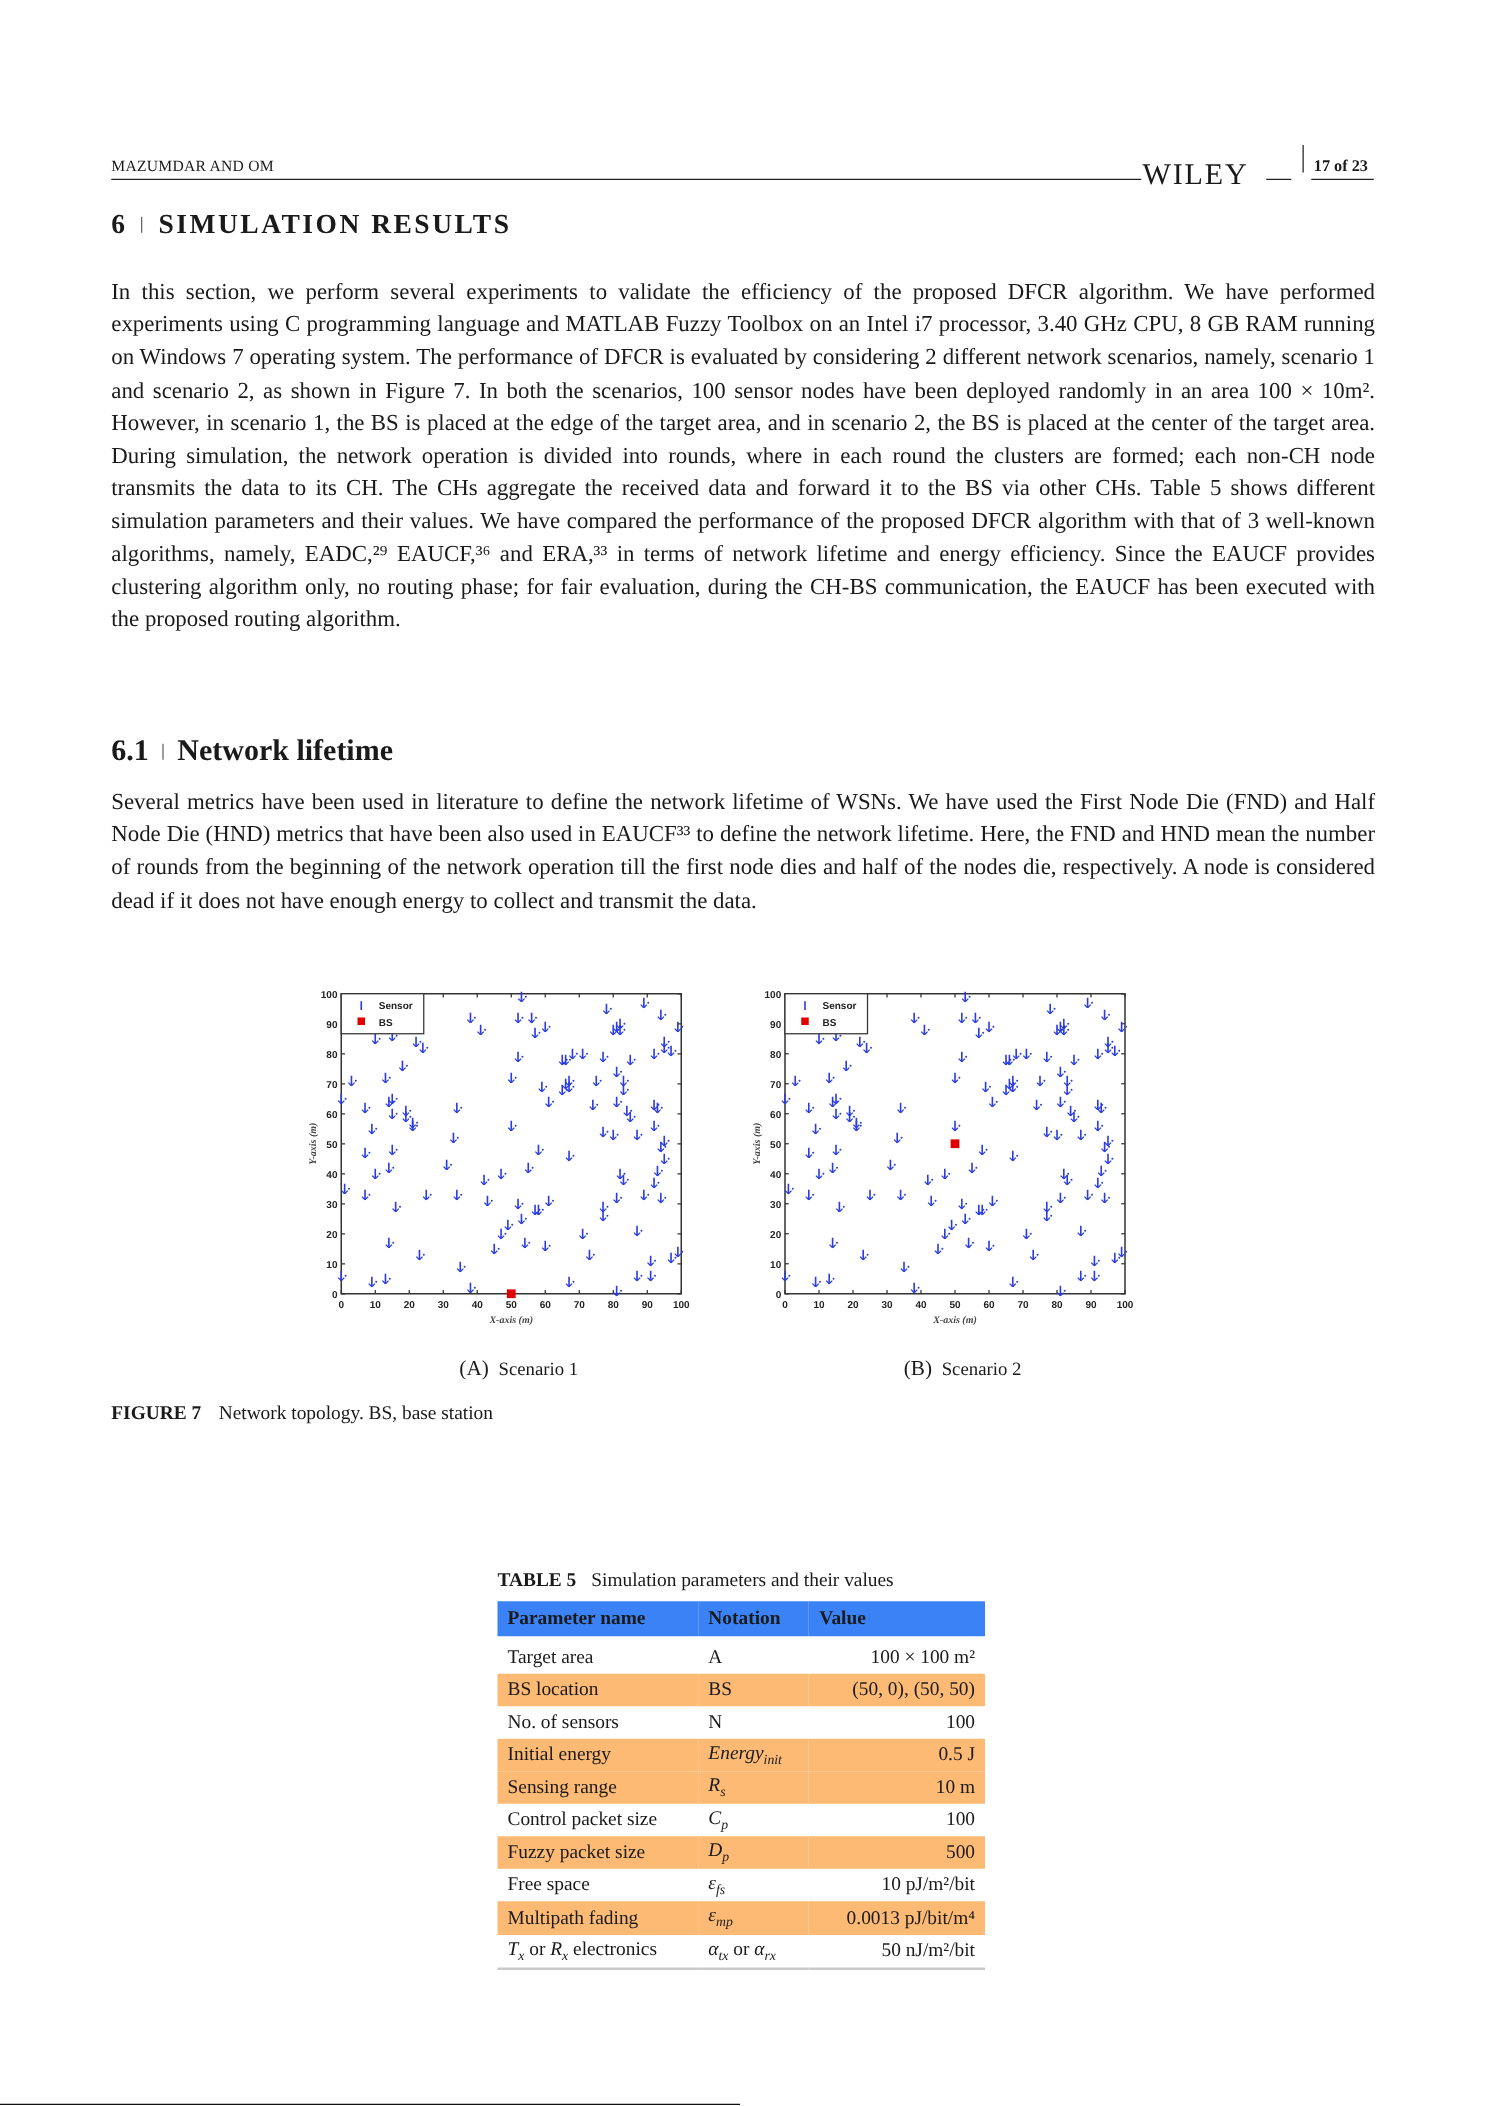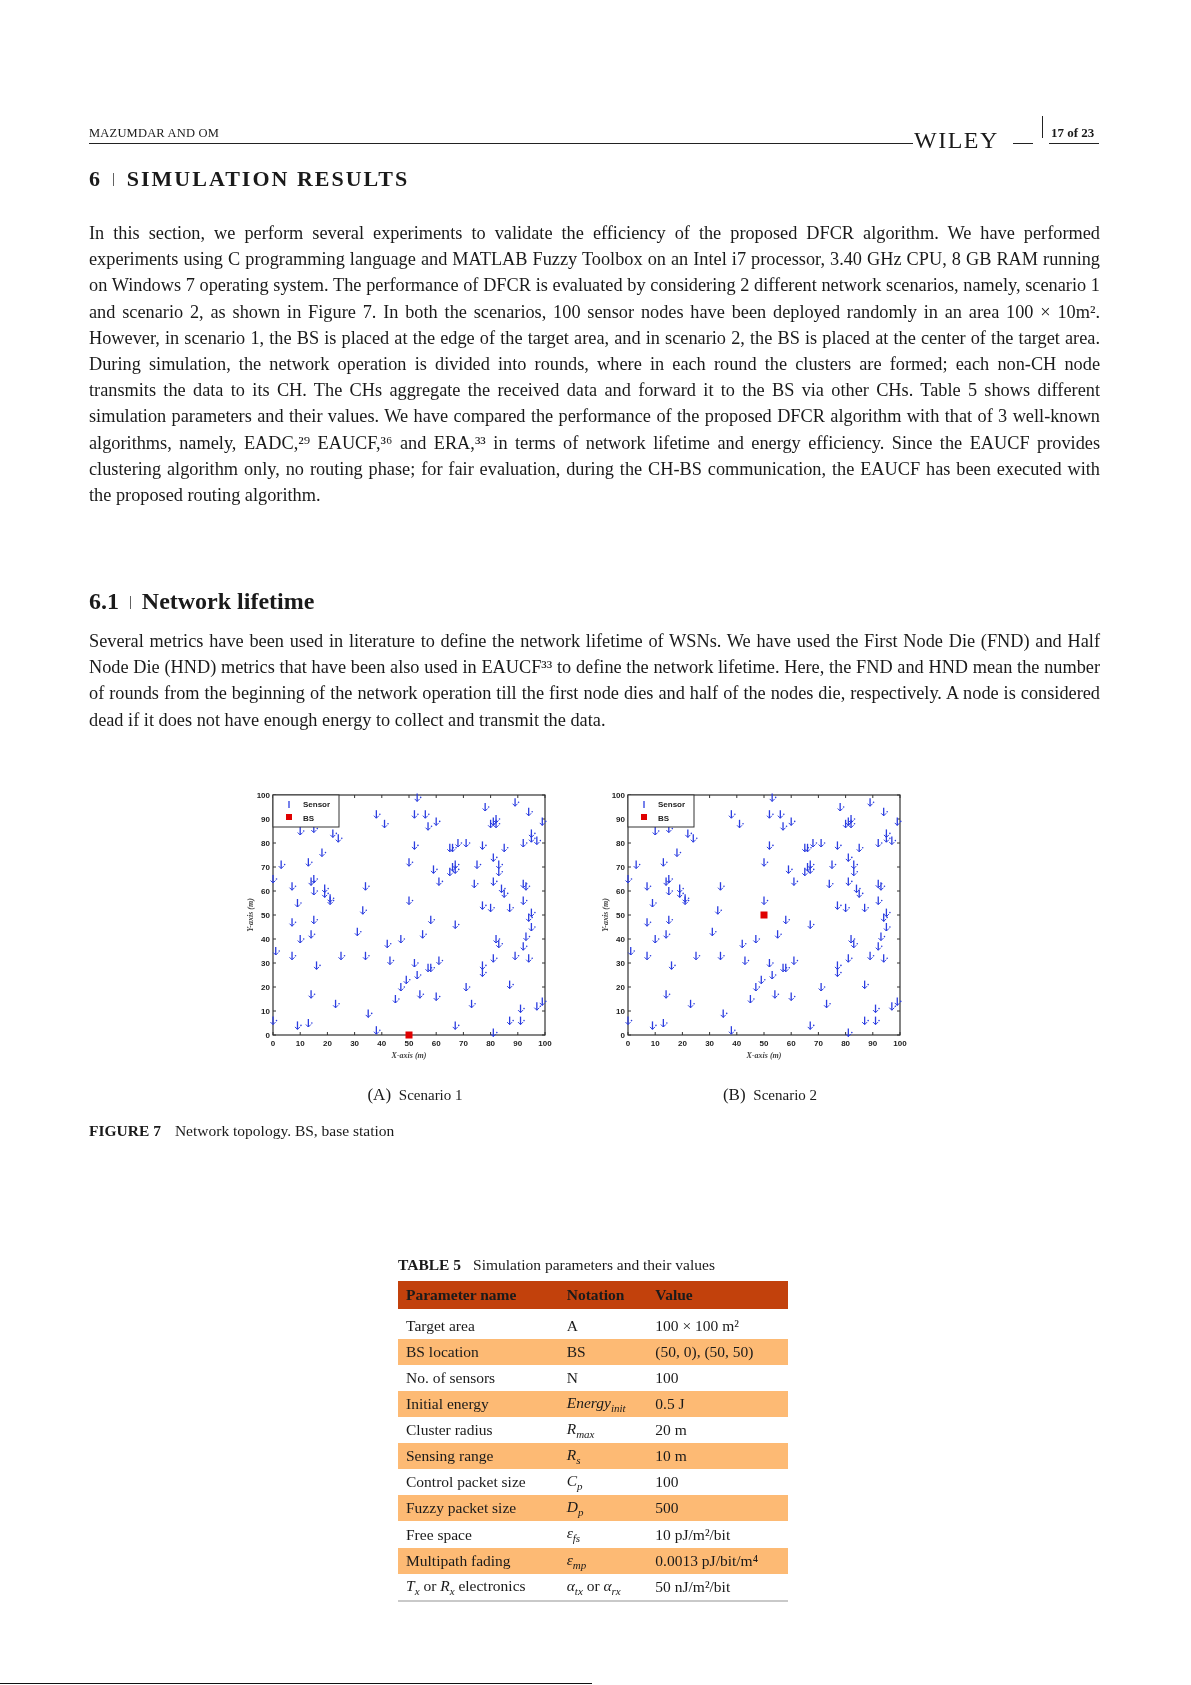--- a/index.html
+++ b/index.html
@@ -30,24 +30,24 @@
   .subcap { position:absolute; top:302px; width:340px; text-align:center; font-size:15px; }
   .subcap .lab { font-size:17px; margin-right:4px; }
 
   .figcap { position:absolute; left:89px; top:1122px; font-size:15.5px; }
   .figcap b { margin-right:14px; }
 
   .table-wrap { position:absolute; left:398px; top:1256px; width:390px; }
   .tcap { font-size:15.5px; margin-bottom:7px; white-space:nowrap; }
   .tcap b { margin-right:12px; }
   table { border-collapse:collapse; width:390px; font-size:15.5px; }
-  th { background:#c2410c; text-align:left; padding:4px 8px 4px 8px; font-weight:bold; height:20px; }
+  th { background:#3b82f6; text-align:left; padding:4px 8px 4px 8px; font-weight:bold; height:20px; }
   td { padding:3px 8px; height:20px; }
   tr.shade td { background:#fdba74; }
-  td.val { text-align:left; }
+  td.val { text-align:right; }
   td.not { font-style:italic;margin-left:36px; }
   table tr:last-child td { border-bottom:2px solid #c9c9c9; }
   tr.spacer td { height:4px; padding:0; }
   .footrule { position:absolute; left:0; top:1683px; width:592px; border-top:1px solid #111; }
 </style>
 </head>
 <body>
 
 <div class="header">
   <span class="authors">MAZUMDAR AND OM</span>
@@ -1744,25 +1744,20 @@
         <tr>
           <td>No. of sensors</td>
           <td class="">N</td>
           <td class="val">100</td>
         </tr>
         <tr class="shade">
           <td>Initial energy</td>
           <td class="not">Energy<sub style="font-size:11px">init</sub></td>
           <td class="val">0.5 J</td>
         </tr>
-        <tr>
-          <td>Cluster radius</td>
-          <td class="not">R<sub style="font-size:11px">max</sub></td>
-          <td class="val">20 m</td>
-        </tr>
         <tr class="shade">
           <td>Sensing range</td>
           <td class="not">R<sub style="font-size:11px">s</sub></td>
           <td class="val">10 m</td>
         </tr>
         <tr>
           <td>Control packet size</td>
           <td class="not">C<sub style="font-size:11px">p</sub></td>
           <td class="val">100</td>
         </tr>

